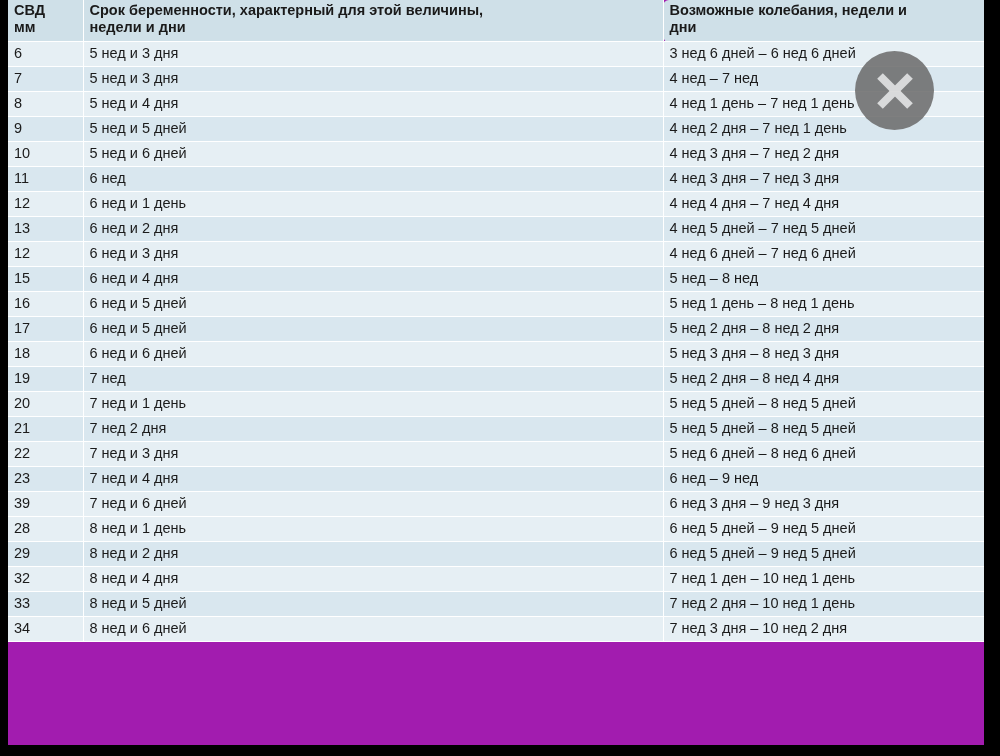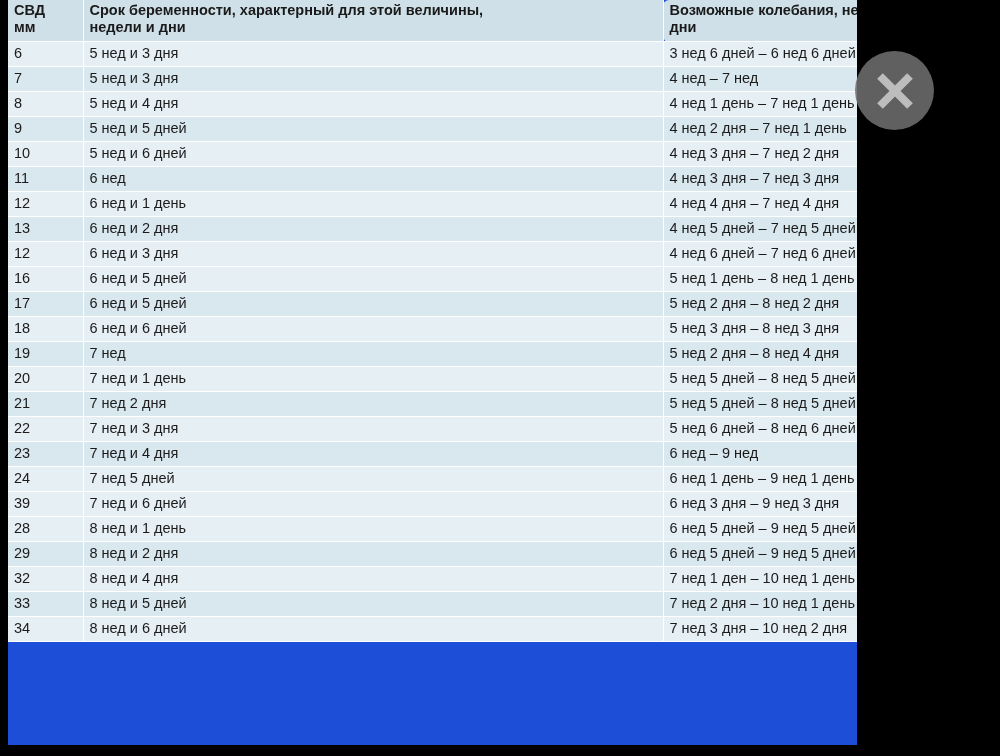--- a/index.html
+++ b/index.html
@@ -16,23 +16,23 @@
   #page {
     position: relative;
     width: 1000px;
     height: 756px;
     background: #000;
   }
   .table-wrap {
     position: absolute;
     left: 8px;
     top: 0;
-    width: 849px;
+    width: 976px;
     height: 745px;
-    background: #1d4ed8;
+    background: #a21caf;
     overflow: hidden;
   }
   table.data {
     border-collapse: collapse;
     width: 984px;
     table-layout: fixed;
   }
   table.data col.c0 { width: 75px; }
   table.data col.c1 { width: 580px; }
   table.data col.c2 { width: 329px; }
@@ -182,20 +182,25 @@
           <tr class="even">
             <td>13</td>
             <td>6 нед и 2 дня</td>
             <td>4 нед 5 дней – 7 нед 5 дней</td>
           </tr>
           <tr class="odd">
             <td>12</td>
             <td>6 нед и 3 дня</td>
             <td>4 нед 6 дней – 7 нед 6 дней</td>
           </tr>
+          <tr class="even">
+            <td>15</td>
+            <td>6 нед и 4 дня</td>
+            <td>5 нед – 8 нед</td>
+          </tr>
           <tr class="odd">
             <td>16</td>
             <td>6 нед и 5 дней</td>
             <td>5 нед 1 день – 8 нед 1 день</td>
           </tr>
           <tr class="even">
             <td>17</td>
             <td>6 нед и 5 дней</td>
             <td>5 нед 2 дня – 8 нед 2 дня</td>
           </tr>
@@ -221,25 +226,20 @@
           </tr>
           <tr class="odd">
             <td>22</td>
             <td>7 нед и 3 дня</td>
             <td>5 нед 6 дней – 8 нед 6 дней</td>
           </tr>
           <tr class="even">
             <td>23</td>
             <td>7 нед и 4 дня</td>
             <td>6 нед – 9 нед</td>
-          </tr>
-          <tr class="odd">
-            <td>24</td>
-            <td>7 нед 5 дней</td>
-            <td>6 нед 1 день – 9 нед 1 день</td>
           </tr>
           <tr class="odd">
             <td>39</td>
             <td>7 нед и 6 дней</td>
             <td>6 нед 3 дня – 9 нед 3 дня</td>
           </tr>
           <tr class="odd">
             <td>28</td>
             <td>8 нед и 1 день</td>
             <td>6 нед 5 дней – 9 нед 5 дней</td>

